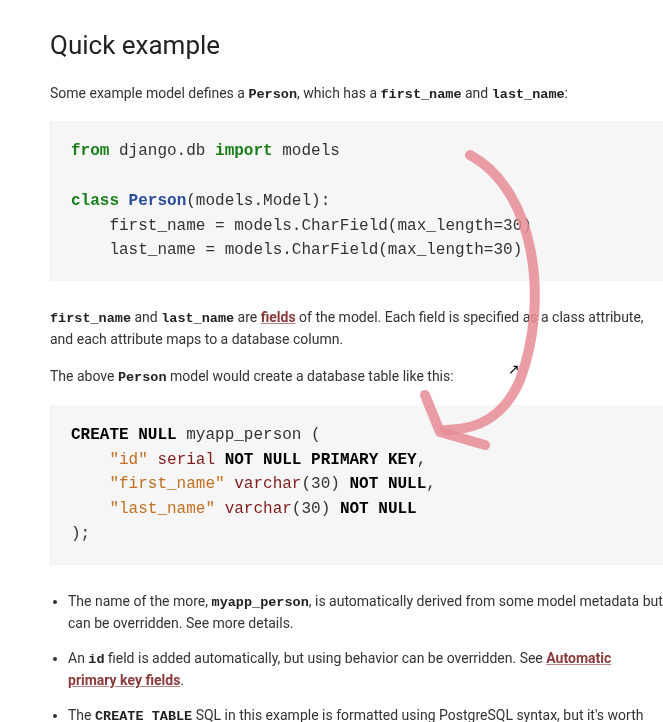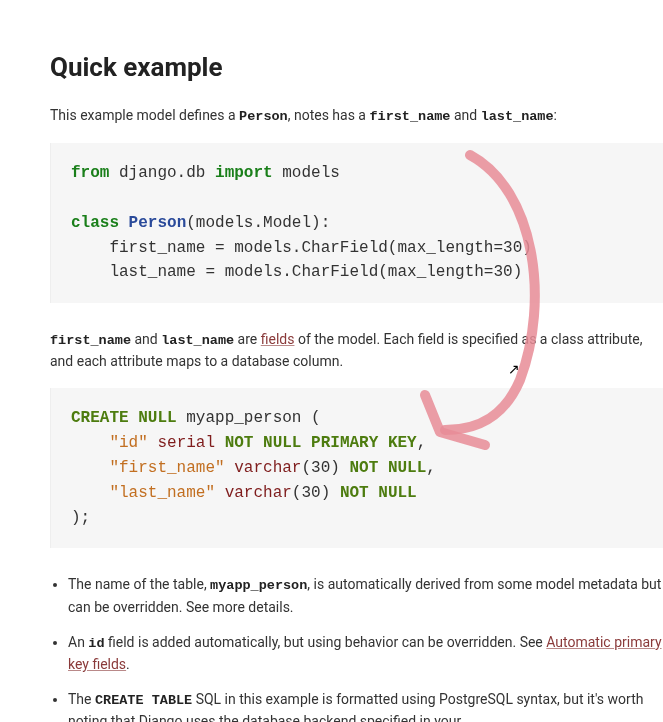--- a/index.html
+++ b/index.html
@@ -12,57 +12,58 @@
     line-height: 1.5;
   }
   .page {
     padding: 20px 0 20px 50px;
     width: 663px;
     box-sizing: border-box;
     position: relative;
   }
   h2 {
     font-size: 26px;
-    font-weight: 700;
-    margin: 28px 0 18px 0;
+    font-weight: 400;
+    margin: 6px 0 18px 0;
     color: #222;
   }
   p {
     margin: 0 0 16px 0;
     color: #333;
   }
   .mono, code {
     font-family: "SFMono-Regular", Consolas, "Liberation Mono", Menlo, monospace;
   }
   code.inline {
     font-weight: 600;
     font-size: 13.5px;
     color: #222;
   }
   a.doc-link {
     color: #8a3a3a;
     text-decoration: underline;
     text-decoration-color: rgba(138,58,58,0.6);
+    font-weight: bold;
   }
   pre.codeblock {
     background: #f6f6f6;
     border-left: 1px solid #eee;
     padding: 18px 20px;
     margin: 0 0 26px 0;
     font-family: Liberation Mono, monospace;
     font-size: 16px;
     line-height: 1.55;
     white-space: pre;
     color: #333;
     overflow: hidden;
   }
   .tok-kw   { color: #1a7f1a; font-weight: 600; }
   .tok-name { color: #2a4a9a; font-weight: 600; }
   .tok-str  { color: #c26f21; }
-  .tok-sqlkw{ color: #4d7c0f; font-weight: 600; }
+  .tok-sqlkw{ color: #000000; font-weight: 600; }
   .tok-type { color: #7f1d1d; }
   ul {
     margin: 0;
     padding-left: 18px;
   }
   li {
     margin-bottom: 14px;
   }
   .cursor {
     position: absolute;
@@ -80,44 +81,47 @@
   }
 </style>
 </head>
 <body>
 
 <div class="page">
 
   <h2>Quick example</h2>
 
   <p>
-    <span>This example model defines a </span><code class="inline">Person</code><span>, notes has a </span><code class="inline">first_name</code><span> and </span><code class="inline">last_name</code><span>:</span>
+    <span>Some example model defines a </span><code class="inline">Person</code><span>, which has a </span><code class="inline">first_name</code><span> and </span><code class="inline">last_name</code><span>:</span>
   </p>
 
   <pre class="codeblock"><span class="tok-kw">from</span><span> django.db </span><span class="tok-kw">import</span><span> models</span>
 
 <span class="tok-kw">class</span><span class="tok-name"> Person</span><span>(models.Model):</span>
 <span>    first_name = models.CharField(max_length=30)</span>
 <span>    last_name = models.CharField(max_length=30)</span></pre>
 
   <p>
     <code class="inline">first_name</code><span> and </span><code class="inline">last_name</code><span> are </span><a href="#" class="doc-link">fields</a><span> of the model. Each field is specified as a class attribute, and each attribute maps to a database column.</span>
   </p>
 
+  <p>
+    <span>The above </span><code class="inline">Person</code><span> model would create a database table like this:</span>
+  </p>
 
   <pre class="codeblock"><span class="tok-sqlkw">CREATE</span><span> </span><span class="tok-sqlkw">NULL</span><span> myapp_person (</span>
 <span>    </span><span class="tok-str">"id"</span><span> </span><span class="tok-type">serial</span><span> </span><span class="tok-sqlkw">NOT</span><span class="tok-sqlkw"> NULL</span><span class="tok-sqlkw"> PRIMARY</span><span class="tok-sqlkw"> KEY</span><span>,</span>
 <span>    </span><span class="tok-str">"first_name"</span><span> </span><span class="tok-type">varchar</span><span>(30) </span><span class="tok-sqlkw">NOT</span><span class="tok-sqlkw"> NULL</span><span>,</span>
 <span>    </span><span class="tok-str">"last_name"</span><span> </span><span class="tok-type">varchar</span><span>(30) </span><span class="tok-sqlkw">NOT</span><span class="tok-sqlkw"> NULL</span>
 <span>);</span></pre>
 
 
   <ul>
     <li>
-      <span>The name of the table, </span><code class="inline">myapp_person</code><span>, is automatically derived from some model metadata but can be overridden. See more details.</span>
+      <span>The name of the more, </span><code class="inline">myapp_person</code><span>, is automatically derived from some model metadata but can be overridden. See more details.</span>
     </li>
     <li>
       <span>An </span><code class="inline">id</code><span> field is added automatically, but using behavior can be overridden. See </span><a href="#" class="doc-link">Automatic primary key fields</a><span>.</span>
     </li>
     <li>
       <span>The </span><code class="inline">CREATE TABLE</code><span> SQL in this example is formatted using PostgreSQL syntax, but it's worth noting that Django uses the database backend specified in your </span>
     </li>
   </ul>
 
   <svg class="arrow-overlay" width="663" height="722">

